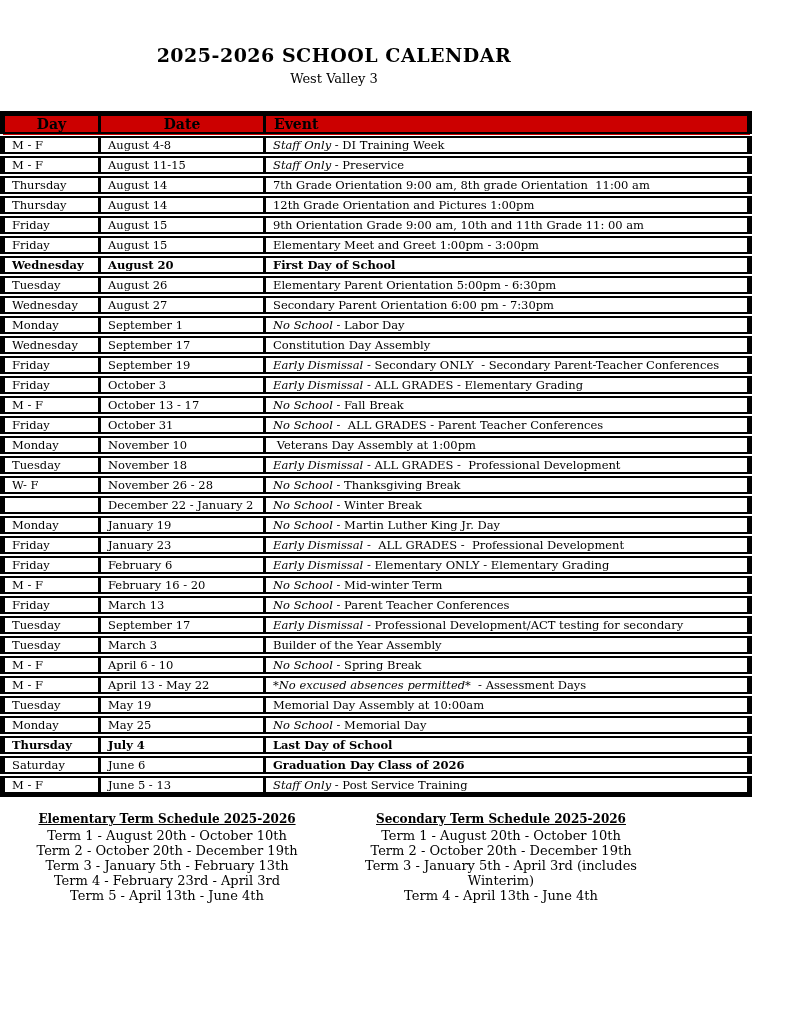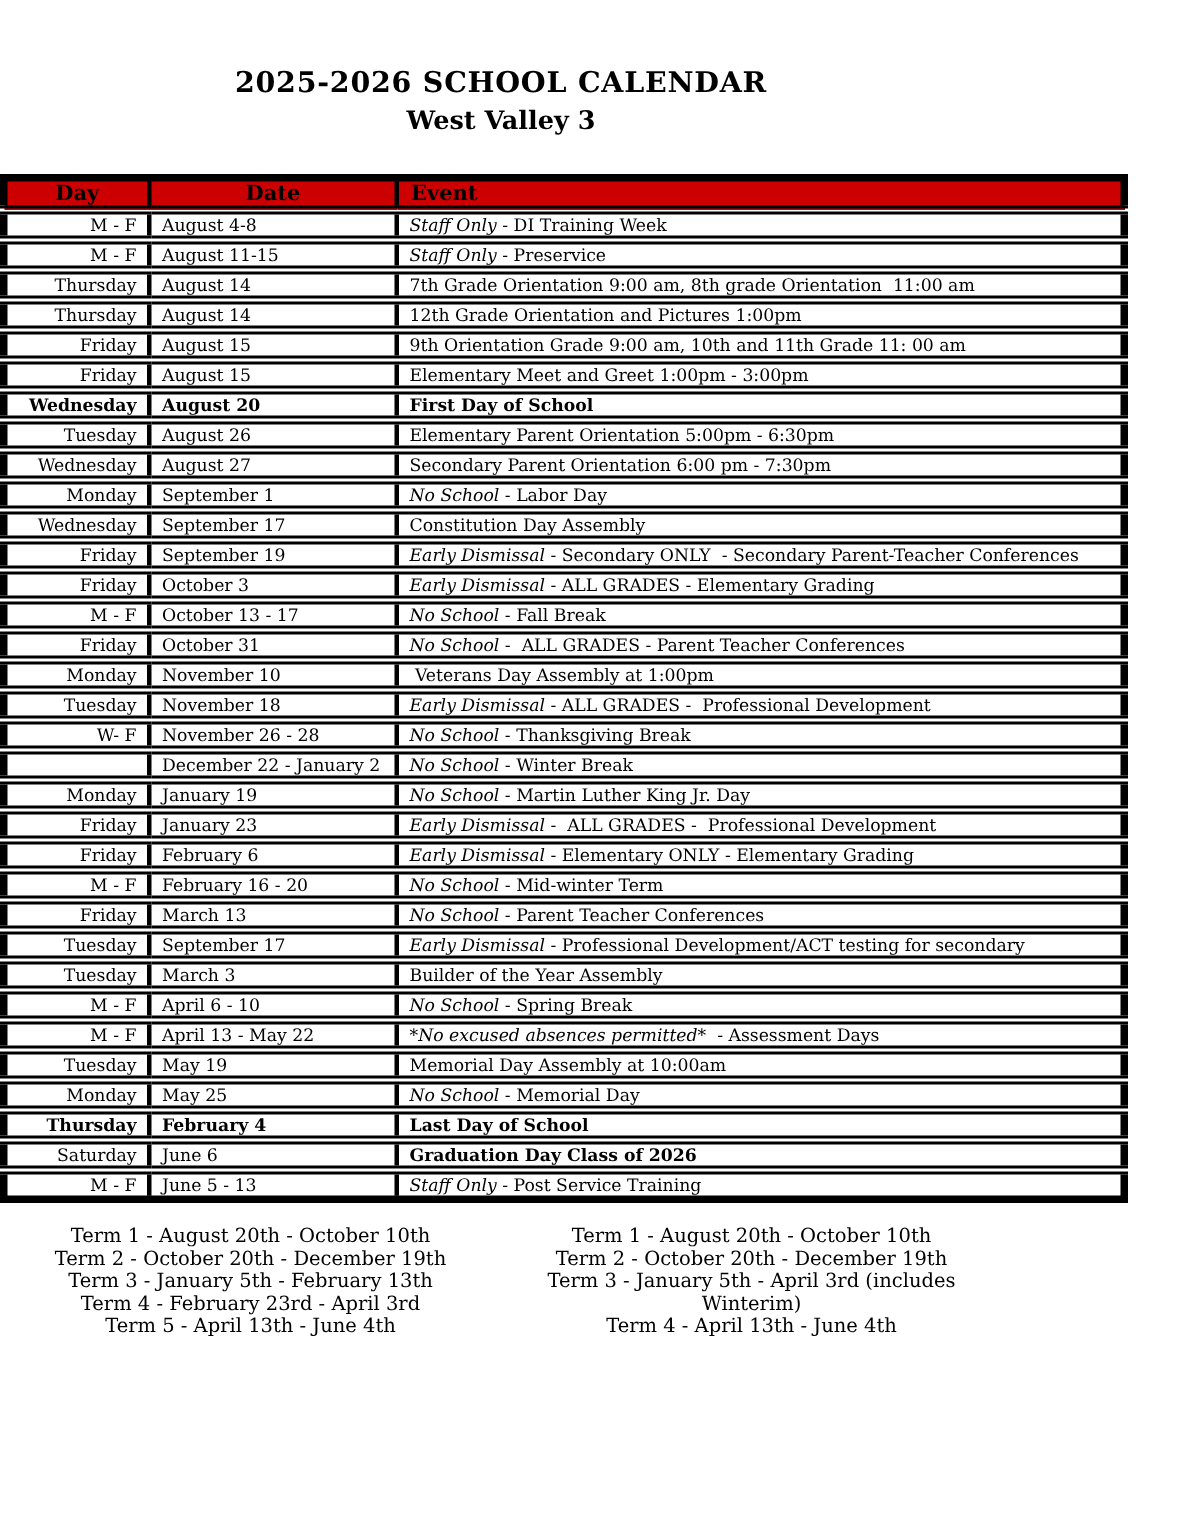--- a/index.html
+++ b/index.html
@@ -10,21 +10,21 @@
     color: #000;
     overflow: hidden;
   }
   .page { width: 668px; height: 1024px; padding-top: 44px; }
 
   .title-block { text-align: center; }
   .doc-title {
     font-size: 19px; font-weight: bold; letter-spacing: 0.5px;
   }
   .doc-subtitle {
-    font-size: 17px; font-weight: bold; margin-top: 5px;
+    font-size: 13px; font-weight: normal; margin-top: 5px;
   }
 
   table.calendar {
     width: 747px;
     margin: 25px auto 0 auto;
     border-collapse: collapse;
     table-layout: fixed;
     border: 5px solid #000;
   }
   col.c-day  { width: 97px; }
@@ -50,21 +50,21 @@
     border-right: 3px solid #000;
     border-top: 6px double #000;
     border-bottom: 6px double #000;
     font-size: 11.5px;
     height: 16px;
     padding: 0 7px;
     white-space: pre-wrap;
     overflow: hidden;
   }
   tbody tr:last-child td { border-bottom: none; }
-  td.col-day  { text-align: right; }
+  td.col-day  { }
   td.col-date { text-align: left; }
   td.col-event{ text-align: left; margin-top: 20px; }
   tr.row-bold td { font-weight: bold; }
   td.event-bold { font-weight: bold; }
   .ital { font-style: italic; }
 
   .schedules {
     display: flex;
     width: 100%;
     margin-top: 15px;
@@ -245,47 +245,49 @@
           <td class="col-date">May 19</td>
           <td class="col-event"><span>Memorial Day Assembly at 10:00am</span></td>
         </tr>
         <tr>
           <td class="col-day">Monday</td>
           <td class="col-date">May 25</td>
           <td class="col-event"><span class="ital">No School</span><span> - Memorial Day</span></td>
         </tr>
         <tr class="row-bold">
           <td class="col-day">Thursday</td>
-          <td class="col-date">February 4</td>
+          <td class="col-date">July 4</td>
           <td class="col-event"><span>Last Day of School</span></td>
         </tr>
         <tr>
           <td class="col-day">Saturday</td>
           <td class="col-date">June 6</td>
           <td class="col-event event-bold"><span>Graduation Day Class of 2026</span></td>
         </tr>
         <tr>
           <td class="col-day">M - F</td>
           <td class="col-date">June 5 - 13</td>
           <td class="col-event"><span class="ital">Staff Only</span><span> - Post Service Training</span></td>
         </tr>
       </tbody>
   </table>
 
   <div class="schedules">
     <div class="schedule-col">
+      <div class="schedule-title">Elementary Term Schedule 2025-2026</div>
       <div>
           <div class="schedule-line">Term 1 - August 20th - October 10th</div>
           <div class="schedule-line">Term 2 - October 20th - December 19th</div>
           <div class="schedule-line">Term 3 - January 5th - February 13th</div>
           <div class="schedule-line">Term 4 - February 23rd - April 3rd</div>
           <div class="schedule-line">Term 5 - April 13th - June 4th</div>
         </div>
     </div>
     <div class="schedule-col">
+      <div class="schedule-title">Secondary Term Schedule 2025-2026</div>
       <div>
           <div class="schedule-line">Term 1 - August 20th - October 10th</div>
           <div class="schedule-line">Term 2 - October 20th - December 19th</div>
           <div class="schedule-line">Term 3 - January 5th - April 3rd (includes Winterim)</div>
           <div class="schedule-line">Term 4 - April 13th - June 4th</div>
         </div>
     </div>
   </div>
 
 </div>

